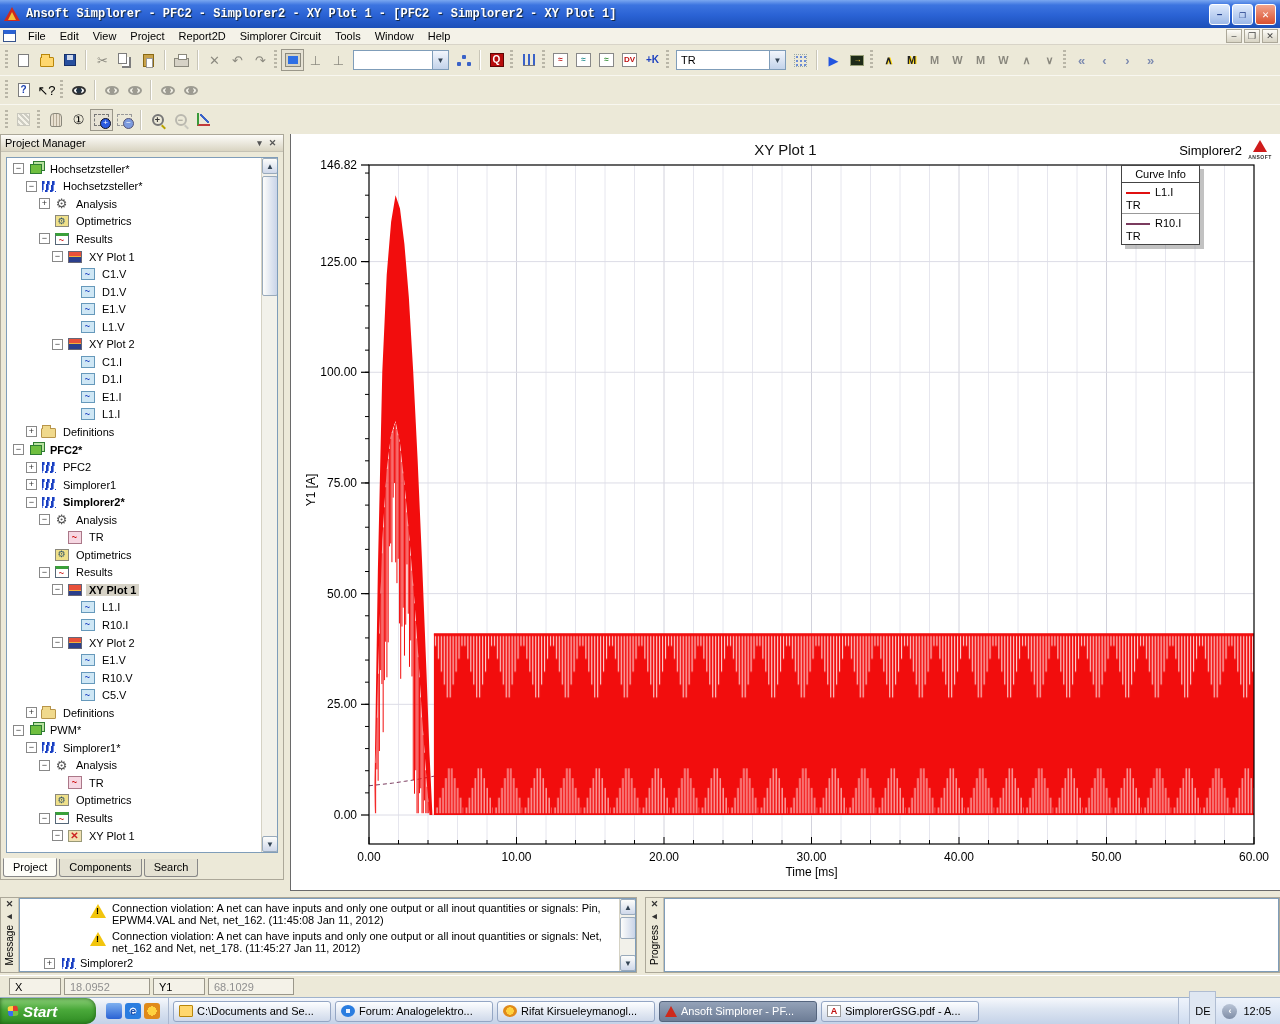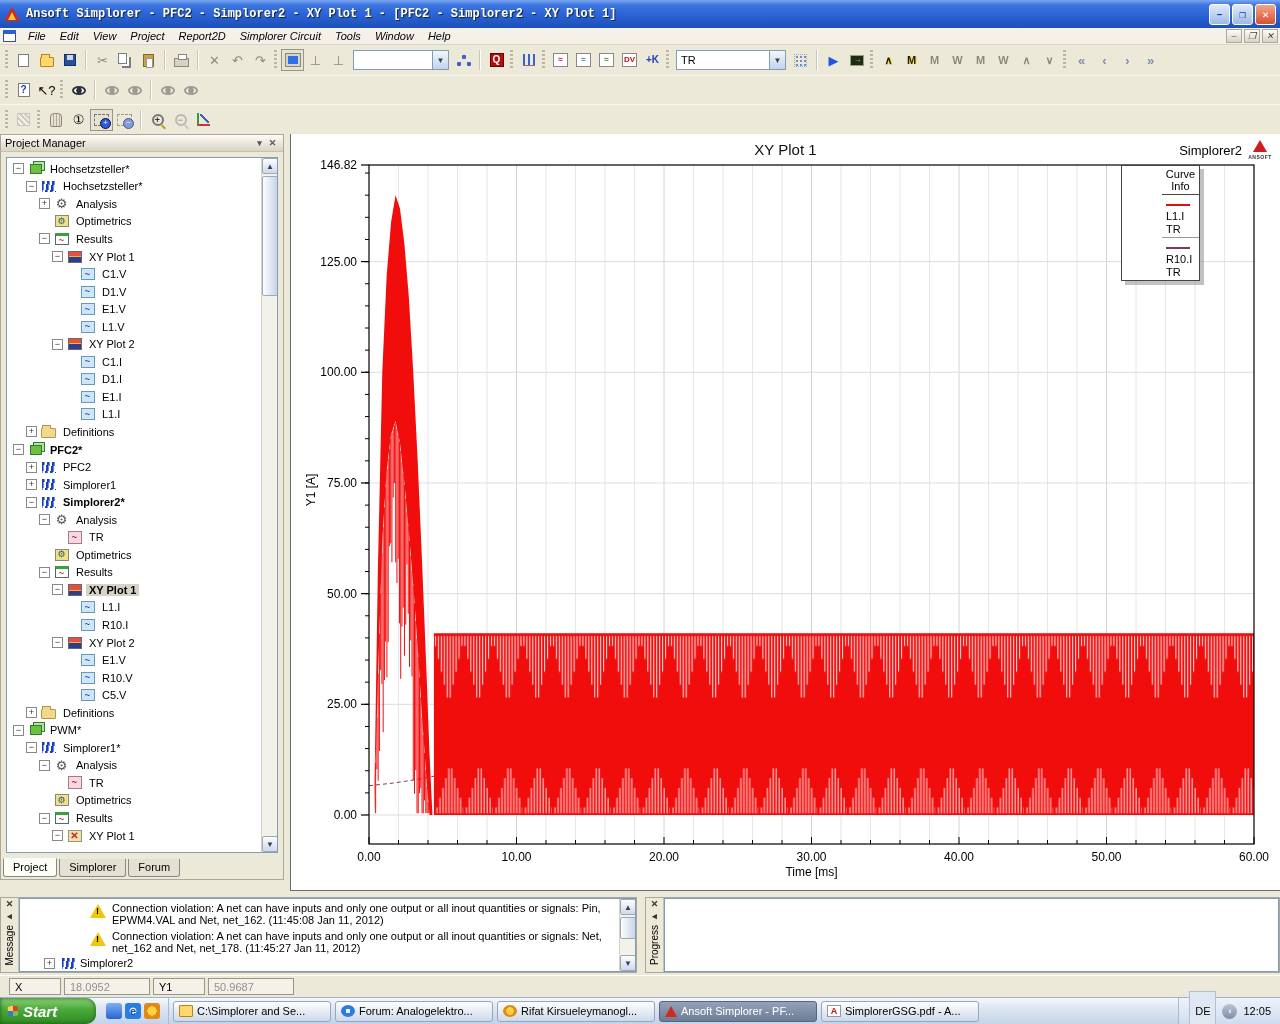--- a/index.html
+++ b/index.html
@@ -14,21 +14,21 @@
     border-bottom:14px solid #cf2a1b; margin-right:6px; position:relative; }
   .app-icon::after { content:""; position:absolute; left:-4px; top:5px; width:0; height:0;
     border-left:4px solid transparent; border-right:4px solid transparent; border-bottom:8px solid #f3c13a; }
   .tb-title { flex:1; white-space:nowrap; overflow:hidden; text-shadow:1px 1px 1px #123; }
   .winbtn { width:21px; height:21px; margin-left:2px; border:1px solid #fff; border-radius:3px;
     background:linear-gradient(180deg,#dfeafc,#9db9e8); color:#1d3a86; font-size:11px; font-weight:bold;
     display:grid; place-items:center; }
   .winbtn.close { background:linear-gradient(180deg,#f2a48c,#d9502f); color:#fff; }
 
   
-  .menubar { height:17px; background:#f4f2e8; display:flex; align-items:center; border-bottom:1px solid #d8d4c8;font-style:italic; }
+  .menubar { height:17px; background:#f4f2e8; display:flex; align-items:center; border-bottom:1px solid #d8d4c8; }
   .child-icon { width:13px; height:12px; background:#fff; border:1px solid #36538c; border-top:4px solid #2a62d4; margin:0 5px 0 3px; }
   .menu-item { padding:1px 7px; cursor:default; }
   .menubar-spacer { flex:1; }
   .childbtn { width:16px; height:14px; margin-right:2px; border:1px solid #aca899; background:linear-gradient(180deg,#fdfcf8,#d8d4c4);
     font-size:9px; display:grid; place-items:center; color:#444; }
 
   
   .tbrow { display:flex; align-items:center; background:#ece9d8; padding-left:3px; }
   .tbrow1 { height:30px; } .tbrow2 { height:29px; border-top:1px solid #f8f7f0; } .tbrow3 { height:30px; border-top:1px solid #f8f7f0;}
   .tbgrip { width:3px; height:20px; margin:0 4px 0 2px;
@@ -128,21 +128,21 @@
   .pm-tab.active { background:#fdfdf8; font-weight:normal; border-top:1px solid #fdfdf8; margin-top:-1px;}
 
   
   .plotwin { position:absolute; left:290px; top:0; width:990px; height:757px; background:#fff; border-left:1px solid #6a6a6a; border-bottom:1px solid #6a6a6a;}
   .plot-title { position:absolute; top:7px; left:0; right:0; text-align:center; font-size:15px; color:#111; }
   .plot-context { position:absolute; top:9px; right:38px; font-size:13px; }
   .ansoft-logo { position:absolute; top:6px; right:8px; width:24px; text-align:center;}
   .ansoft-logo .tri { display:inline-block; width:0; height:0; border-left:7px solid transparent; border-right:7px solid transparent; border-bottom:12px solid #cf1b1b;}
   .ansoft-logo .txt { font-size:5px; letter-spacing:.5px; color:#333; font-weight:bold; }
   .legend { position:absolute; left:830px; top:31px; width:79px; background:#fff; border:1px solid #444;
-    box-shadow:4px 4px 0 rgba(120,120,120,.45); font-size:11px;padding-left:40px; }
+    box-shadow:4px 4px 0 rgba(120,120,120,.45); font-size:11px; }
   .legend .lg-title { text-align:center; border-bottom:1px solid #444; padding:2px 0; }
   .legend .lg-entry { padding:3px 0 2px 4px; border-bottom:1px solid #999; }
   .legend .lg-entry:last-child { border-bottom:none; }
   .legend .lg-line { display:inline-block; width:24px; height:0; border-top:2px solid #c00; vertical-align:middle; margin-right:5px;}
   .legend .lg-sub { padding:1px 0 0 0; }
 
   
   .bottom-panels { position:relative; height:80px; background:#ece9d8; }
   .msgpanel { position:absolute; top:2px; bottom:2px; border:1px solid #aca899; background:#ece9d8; }
   .msgpanel.left { left:0; width:637px; }
@@ -740,22 +740,22 @@
           </div>
         </div>
       <div class="vscroll">
         <div class="sbtn">▲</div>
         <div class="sthumb" style="top:18px; height:120px;"></div>
         <div class="sbtn dn">▼</div>
       </div>
     </div>
     <div class="pm-tabs" id="pmTabs">
         <div class="pm-tab active">Project</div>
-        <div class="pm-tab">Simplorer</div>
-        <div class="pm-tab">Forum</div>
+        <div class="pm-tab">Components</div>
+        <div class="pm-tab">Search</div>
       </div>
   </div>
 
   <div class="plotwin">
     <div class="plot-title">XY Plot 1</div>
     <div class="plot-context">Simplorer2</div>
     <div class="ansoft-logo">
       <span class="tri"></span>
       <div class="txt">ANSOFT</div>
     </div>
@@ -1005,38 +1005,38 @@
     </div>
     <div class="msgbody"></div>
   </div>
 </div>
 
 <div class="statusbar">
   <span id="statusFields" style="display:flex;">
       <span class="sfield lab">X</span>
       <span class="sfield val">18.0952</span>
       <span class="sfield lab">Y1</span>
-      <span class="sfield val">50.9687</span>
+      <span class="sfield val">68.1029</span>
     </span>
 </div>
 
 <div class="taskbar">
   <div class="startbtn">
     <span class="flag"></span>
     <span>Start</span>
   </div>
   <div class="quick" id="quickLaunch">
       <span class="qicon qi1"></span>
       <span class="qicon qi2">e</span>
       <span class="qicon qi3"></span>
     </div>
   <div class="taskbtns" id="taskBtns">
       <div class="taskbtn">
         <span class="tkicon tk-folder"></span>
-        <span>C:\Simplorer and Se...</span>
+        <span>C:\Documents and Se...</span>
       </div>
       <div class="taskbtn">
         <span class="tkicon tk-ie"></span>
         <span>Forum: Analogelektro...</span>
       </div>
       <div class="taskbtn">
         <span class="tkicon tk-page"></span>
         <span>Rifat Kirsueleymanogl...</span>
       </div>
       <div class="taskbtn active">

